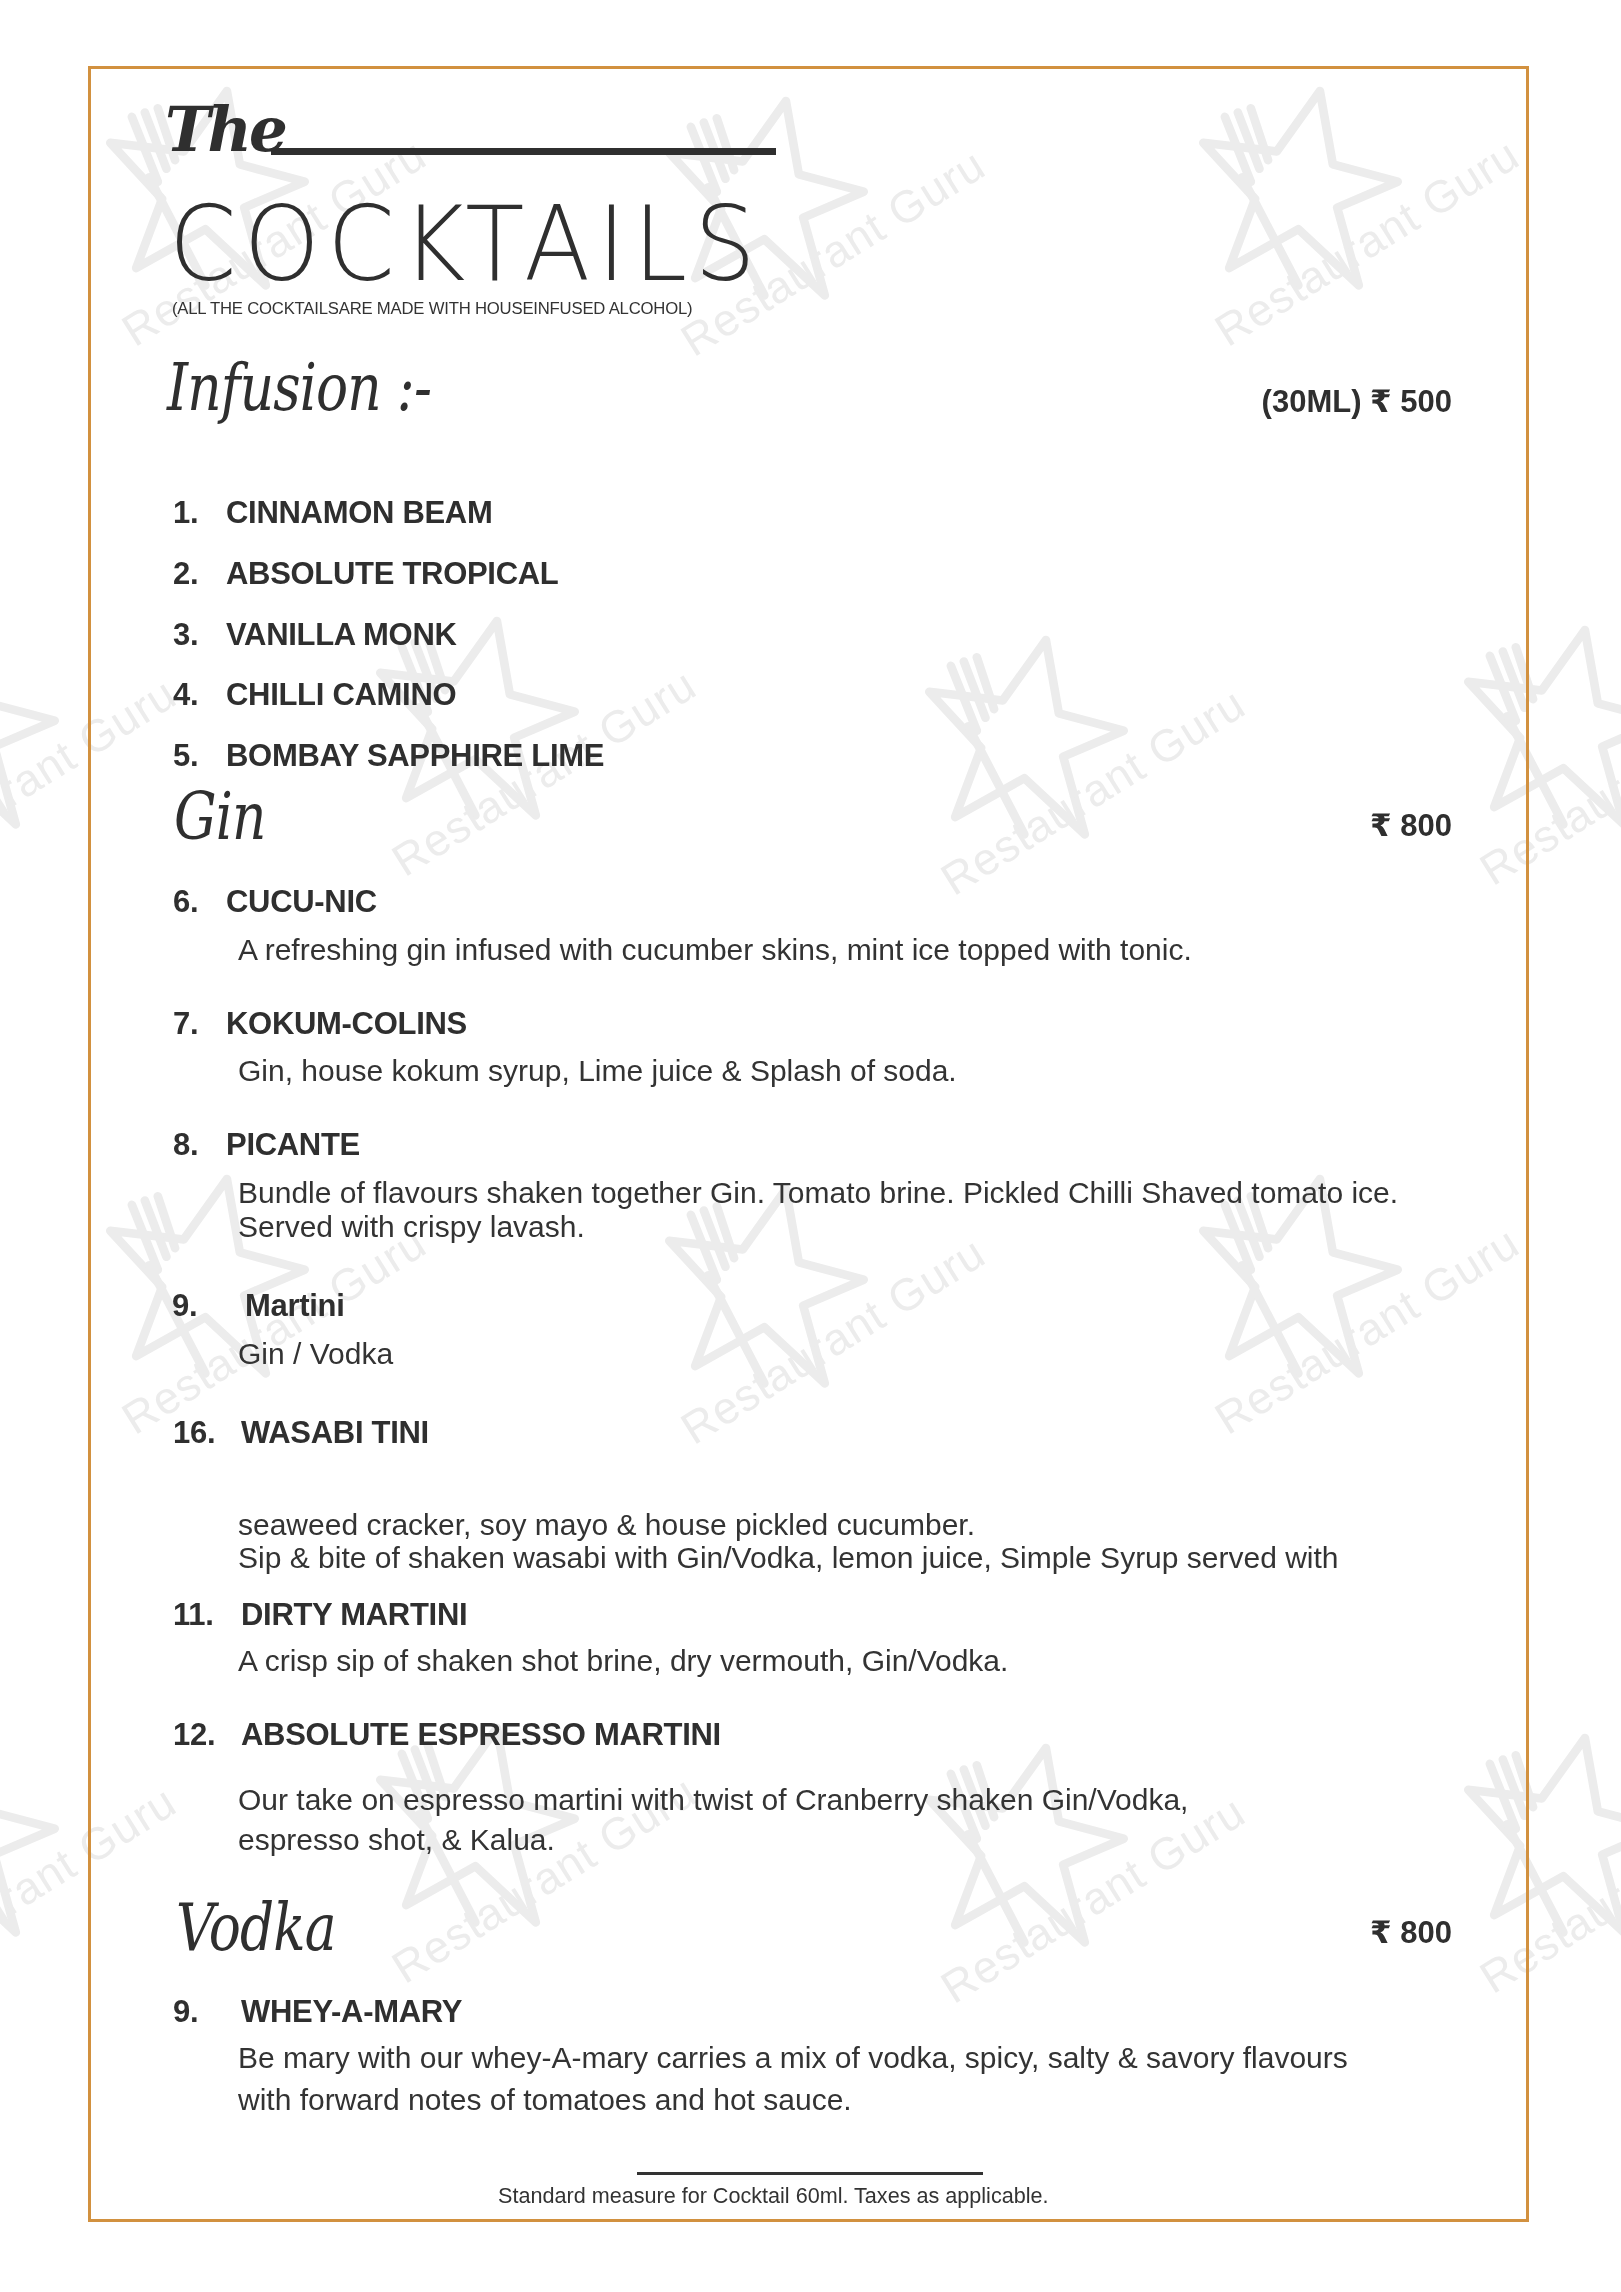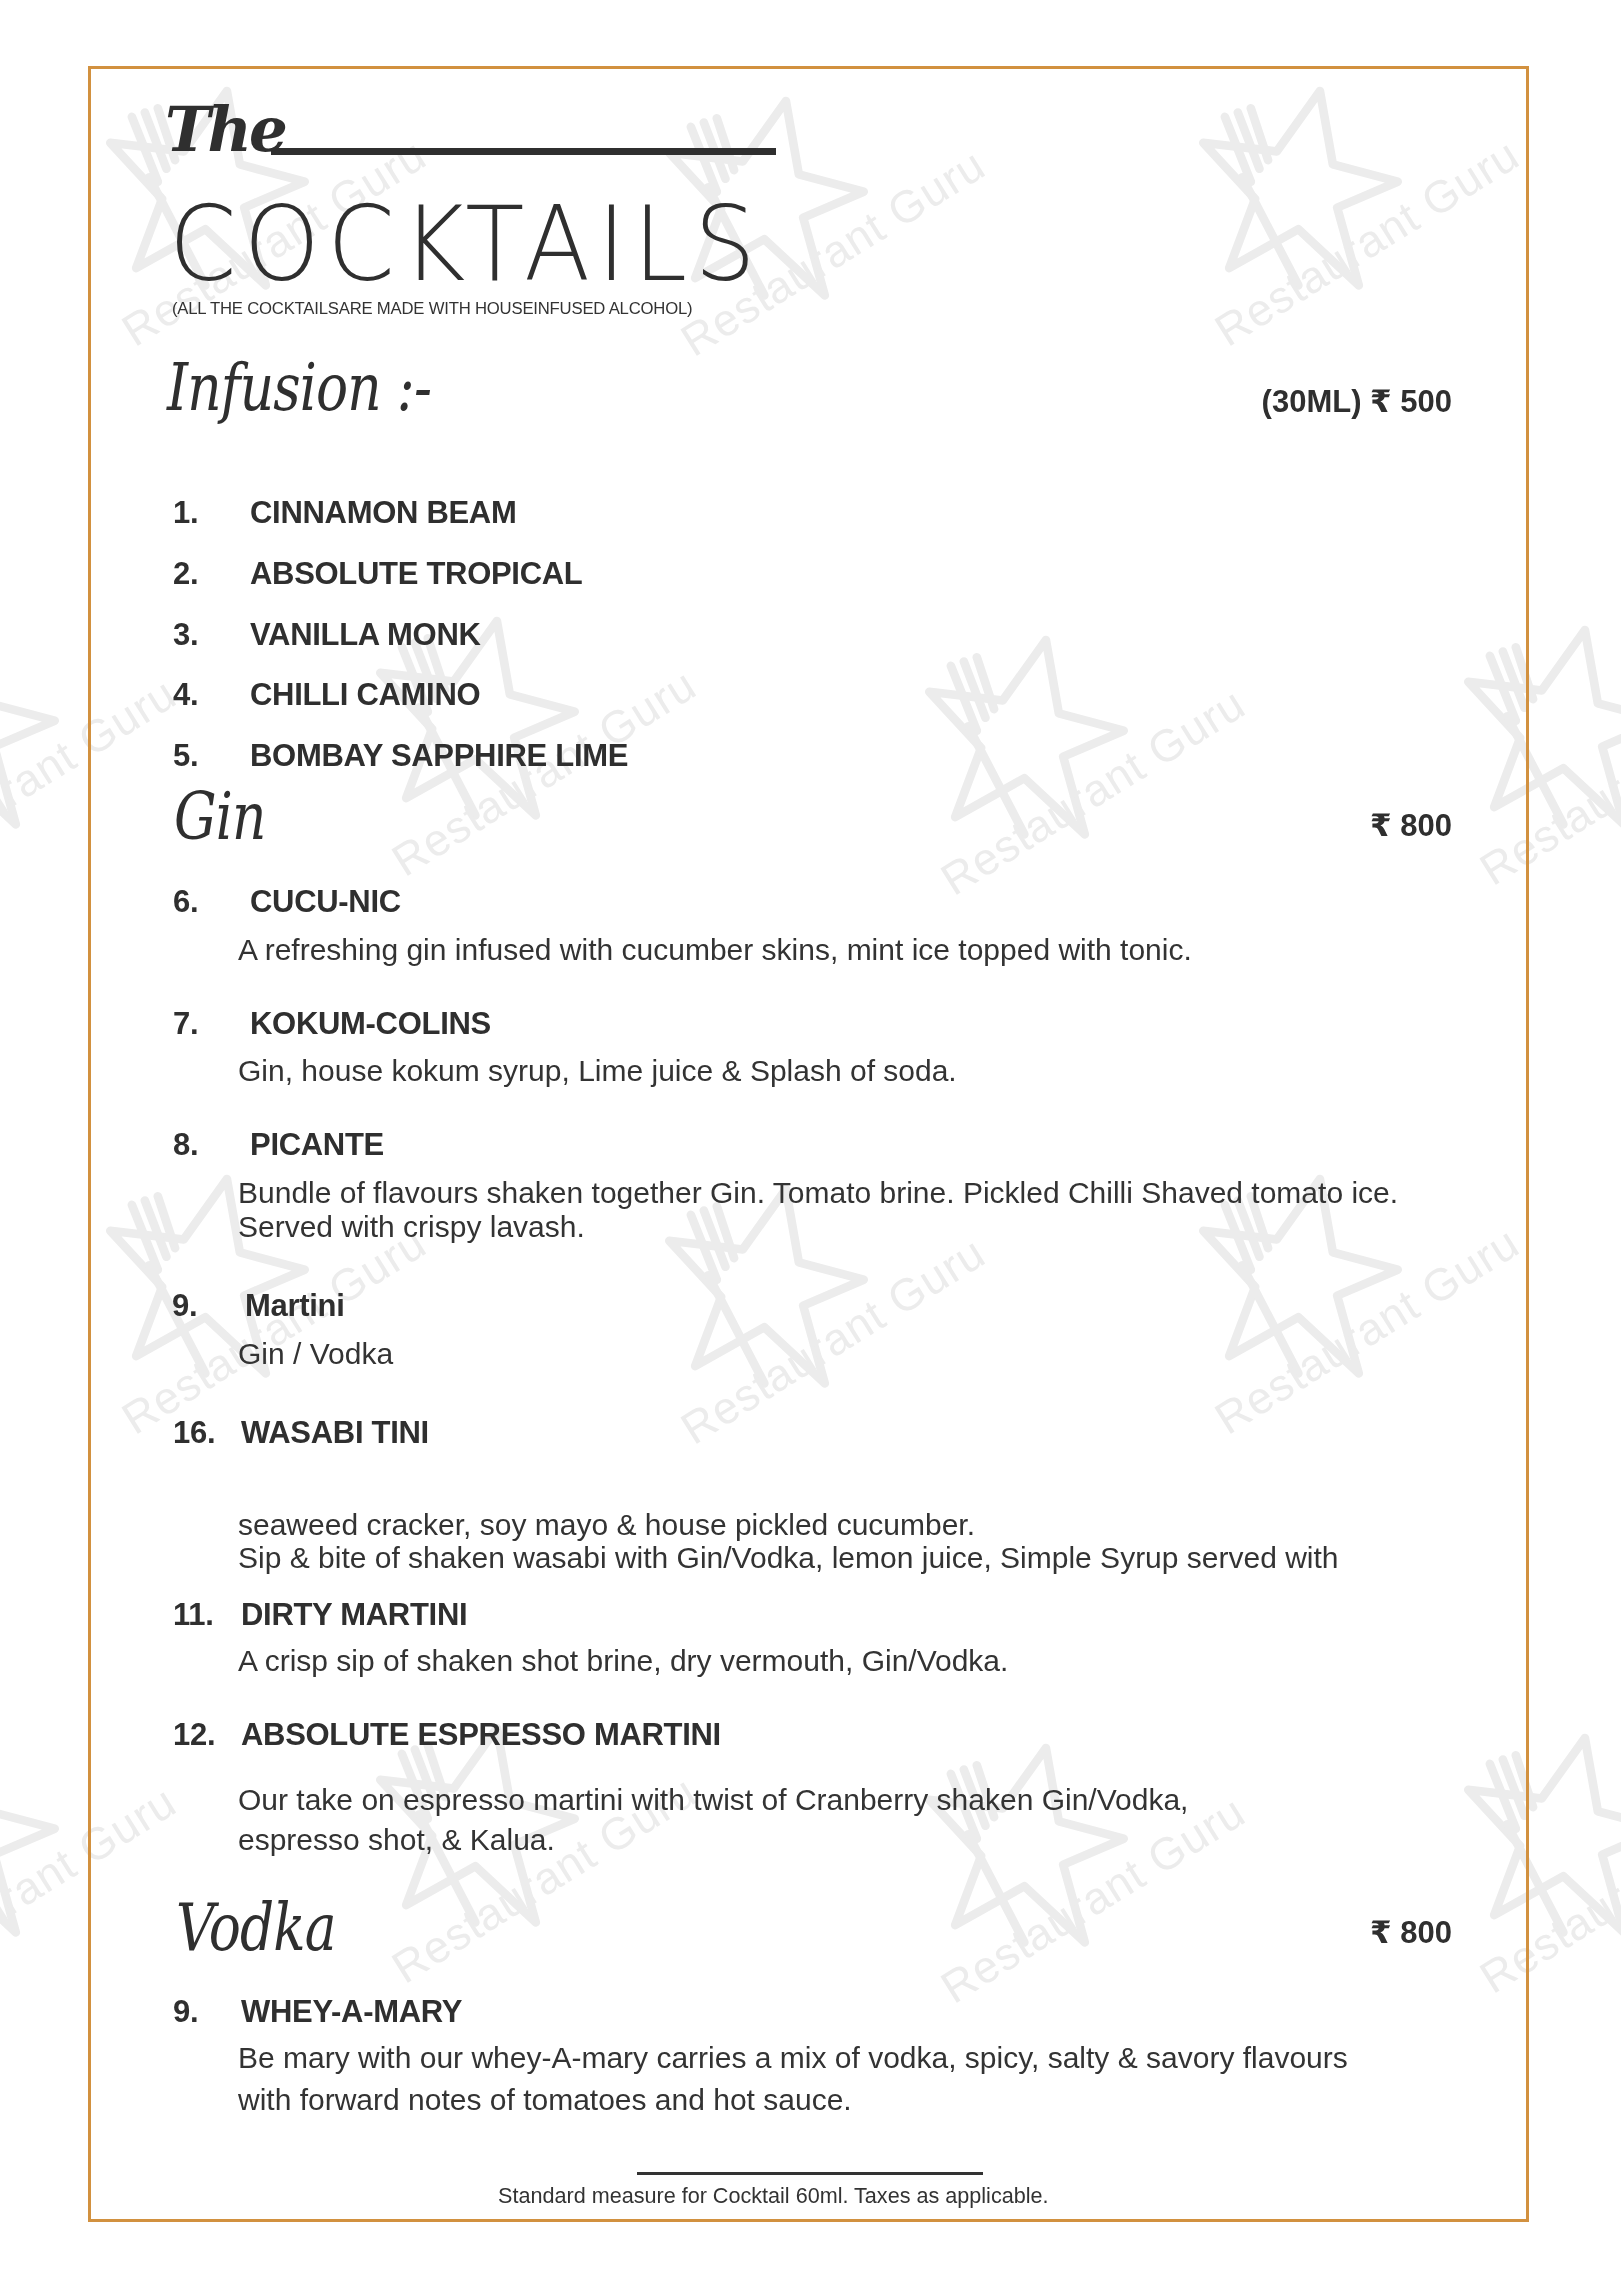--- a/index.html
+++ b/index.html
@@ -35,21 +35,21 @@
     -webkit-text-stroke: 0px; font-stretch: condensed;
   }
   .subtitle { left: 172px; top: 299px; font-size: 16.7px; font-weight: normal; color: #333; letter-spacing: -0.2px; }
   .script {
     font-family: "DejaVu Serif", serif; font-style: italic; color: #2f2f2f;
     font-size: 65px; transform: scaleX(0.82); transform-origin: left top; letter-spacing: -1px;
   }
   .price { font-weight: bold; font-size: 31px; color: #2f2f2f; text-align: right; right: 169px; }
   .item-num, .item-name { font-weight: bold; font-size: 31px; color: #2f2f2f; letter-spacing: -0.3px; }
   .item-num { left: 173px; }
-  .item-name { left: 250px; }
+  .item-name { left: 226px; }
   .item-name.mixed { letter-spacing: -0.3px; }
   .desc { left: 238px; font-size: 30px; color: #333; }
   .footer-rule { position: absolute; left: 637px; top: 2172px; width: 346px; height: 2.9px; background: #333; z-index: 2; }
   .footer-text { left: 498px; top: 2183px; font-size: 21.6px; color: #333; }
 </style>
 </head>
 <body>
 
 <div class="wm-layer">
   <div class="wm" style="left:93px;top:78px">

